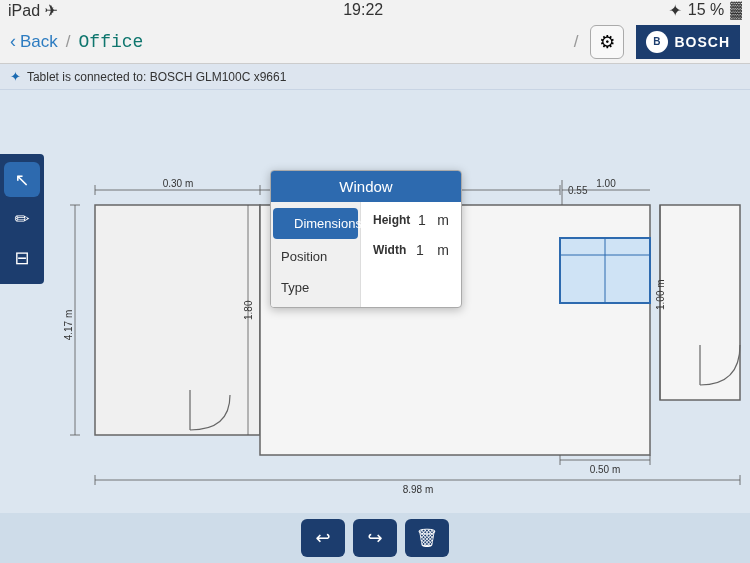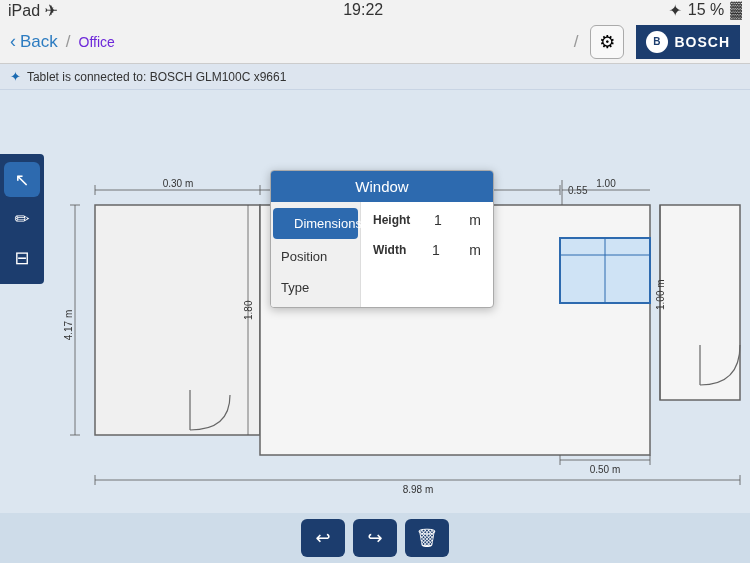--- a/index.html
+++ b/index.html
@@ -15,21 +15,21 @@
     #status-bar .right { display: flex; align-items: center; gap: 6px; }
 
     
     #nav-bar {
       width: 750px; height: 44px; background: #f2f2f2;
       border-bottom: 1px solid #ccc;
       display: flex; align-items: center; justify-content: space-between;
       padding: 0 10px;
     }
     #nav-bar .nav-left { display: flex; align-items: center; gap: 4px; }
-    #nav-bar .nav-title { font-size: 14px; font-weight: 400; color: #6d28d9; }
+    #nav-bar .nav-title { font-size: 18px; font-weight: 400; color: #0f766e; font-family: Liberation Mono, monospace; }
     #nav-bar .back-arrow { color: #2d7cc1; font-size: 18px; }
     #nav-bar .back-label { color: #2d7cc1; font-size: 17px; }
     #nav-bar .separator { color: #999; font-size: 17px; margin: 0 4px; }
     #nav-bar .nav-right { display: flex; align-items: center; gap: 12px; }
     #nav-bar .slash { color: #999; font-size: 17px; }
     .gear-btn {
       width: 34px; height: 34px; border-radius: 6px;
       border: 1px solid #aaa; background: #f8f8f8;
       display: flex; align-items: center; justify-content: center;
       cursor: pointer; font-size: 18px;
@@ -73,21 +73,21 @@
       width: 36px; height: 36px; border-radius: 6px;
       background: transparent; border: none;
       display: flex; align-items: center; justify-content: center;
       cursor: pointer; color: white; font-size: 18px;
     }
     .tool-btn.active { background: #2d6aaf; }
 
     
     #window-popup {
       position: absolute; top: 80px; left: 270px;
-      width: 224px; background: white;
+      width: 192px; background: white;
       border: 1px solid #aaa; border-radius: 4px;
       overflow: hidden; box-shadow: 0 2px 10px rgba(0,0,0,0.25);
       z-index: 10;
     }
     #window-popup .popup-title {
       background: #2d6aaf; color: white;
       text-align: center; padding: 7px; font-size: 15px; font-weight: 400;
     }
     #window-popup .popup-body {
       display: flex;

